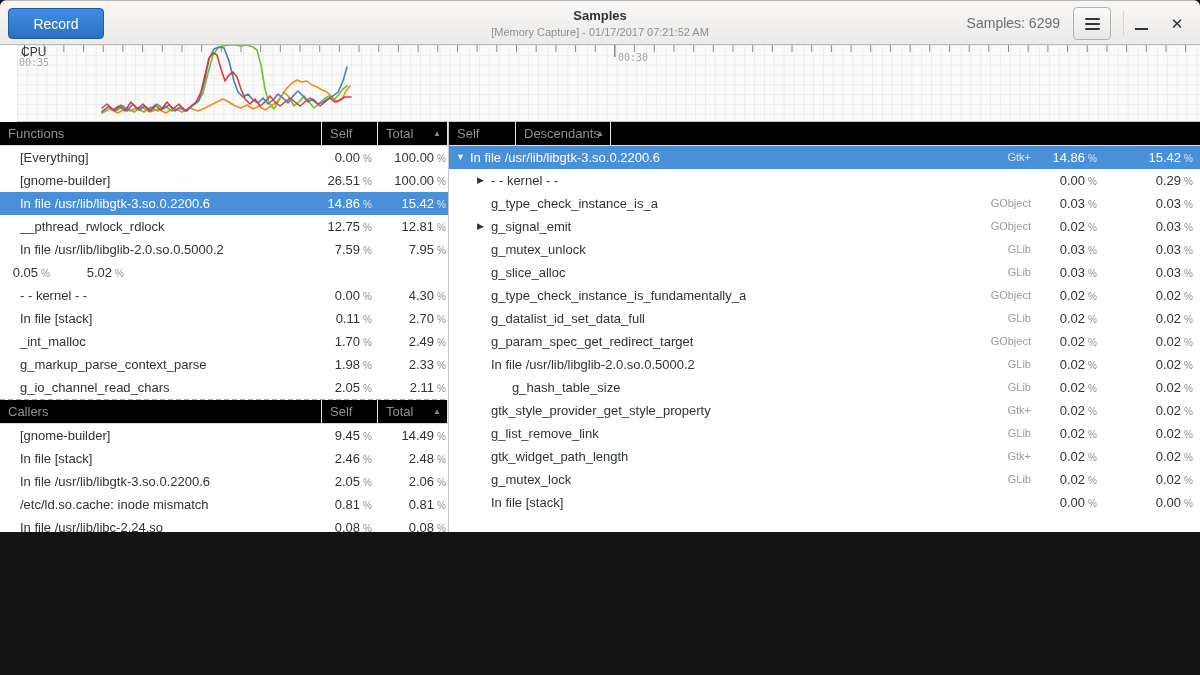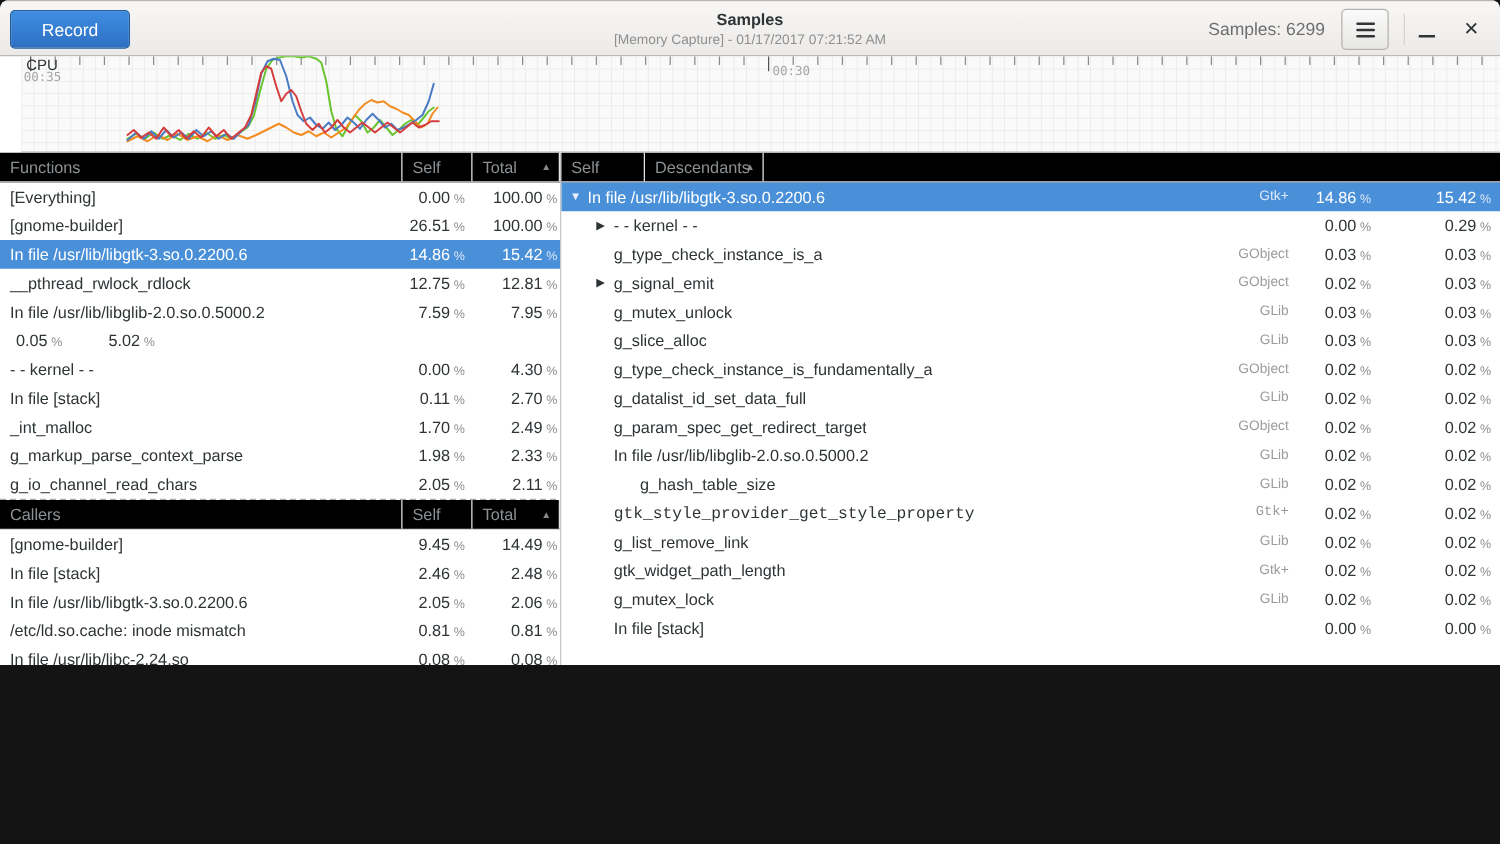--- a/index.html
+++ b/index.html
@@ -60,21 +60,21 @@
            font-size:13px; color:#8b9194; }
   .thead .hcell { line-height:23px; padding-left:8px; border-right:1px solid #e6e6e6;
                   position:relative; cursor:pointer; }
   .thead .hcell:last-child { }
   .arrow { position:absolute; right:6px; top:0; font-size:8px; color:#8a8a8a; line-height:23px; }
 
   .lrow, .drow { display:flex; height:23px; font-size:13px; color:#2e3436; cursor:pointer; }
   .cell { line-height:23px; white-space:nowrap; overflow:hidden; }
 
   
-  .c-name  { width:322px; padding-left:8px; }
+  .c-name  { width:322px; padding-left:20px; }
   .c-self  { width:56px;  text-align:right; padding-right:6px; }
   .c-total { width:70px;  text-align:right; padding-right:2px; }
   .h-name  { width:322px; }
   .h-self  { width:56px; }
   .h-total { width:70px; }
 
   
   .d-name { width:589px; display:flex; }
   .d-self { width:67px; text-align:right; padding-right:8px; }
   .d-cum  { width:95px; text-align:right; padding-right:7px; }
@@ -410,21 +410,21 @@
           <div class="drow">
             <div class="cell d-name" style="padding-left: 28px; gap: 21px;">
               <div class="expander"></div>
               <div class="d-label cell">g_hash_table_size</div>
               <div class="tag">GLib</div>
             </div>
             <div class="cell d-self">0.02<span class="pct">%</span></div>
             <div class="cell d-cum">0.02<span class="pct">%</span></div>
           </div>
           <div class="drow">
-            <div class="cell d-name" style="padding-left: 28px; font-family: Liberation Mono, monospace;">
+            <div class="cell d-name" style="padding-left: 28px;">
               <div class="expander"></div>
               <div class="d-label cell">gtk_style_provider_get_style_property</div>
               <div class="tag">Gtk+</div>
             </div>
             <div class="cell d-self">0.02<span class="pct">%</span></div>
             <div class="cell d-cum">0.02<span class="pct">%</span></div>
           </div>
           <div class="drow">
             <div class="cell d-name" style="padding-left: 28px;">
               <div class="expander"></div>

